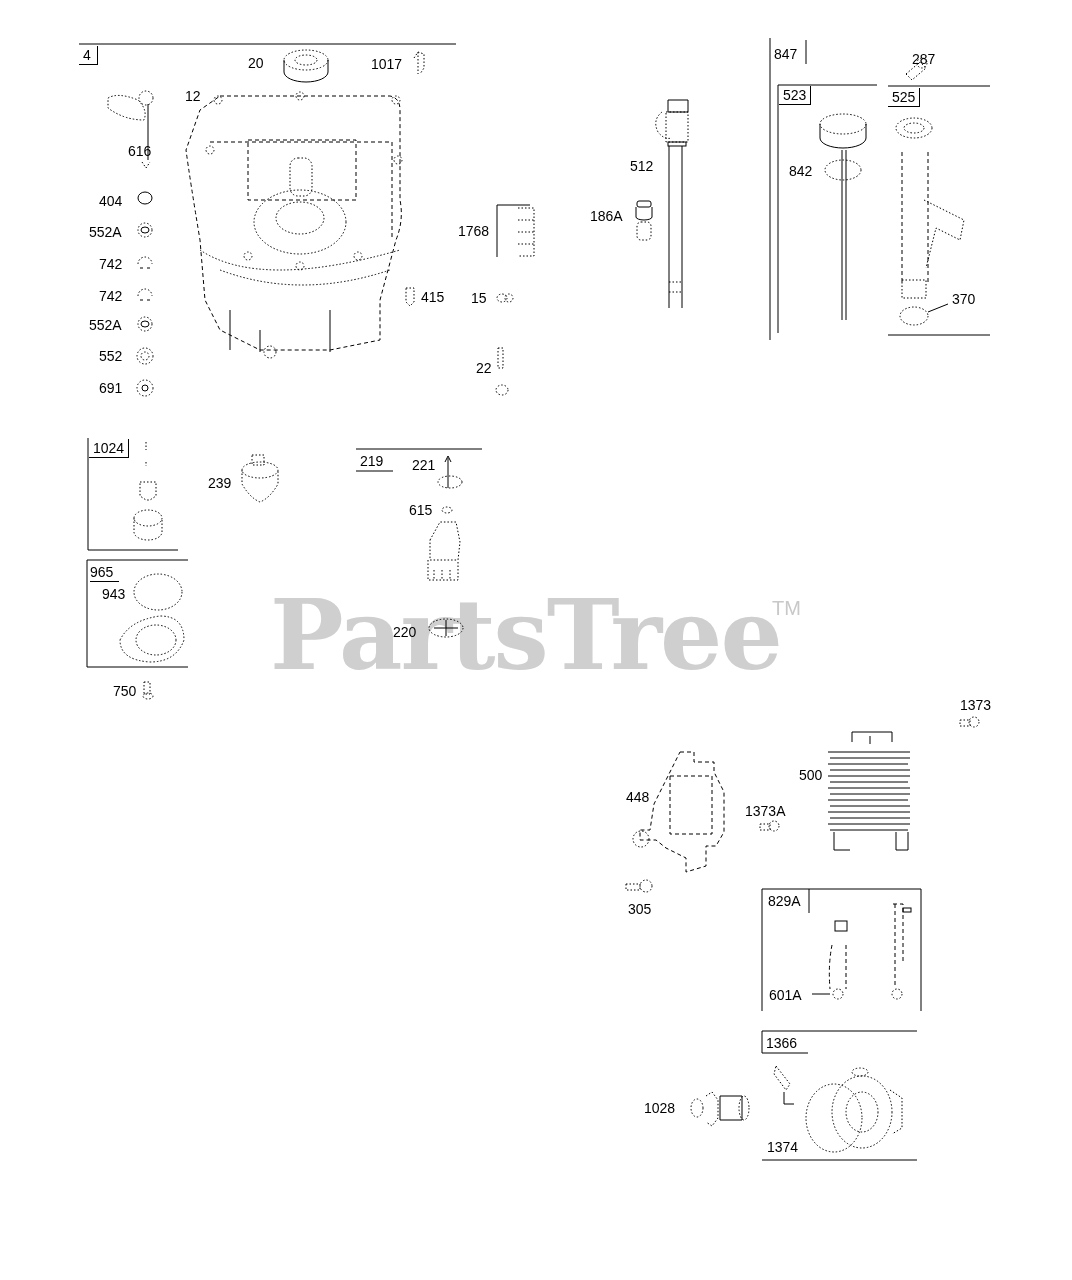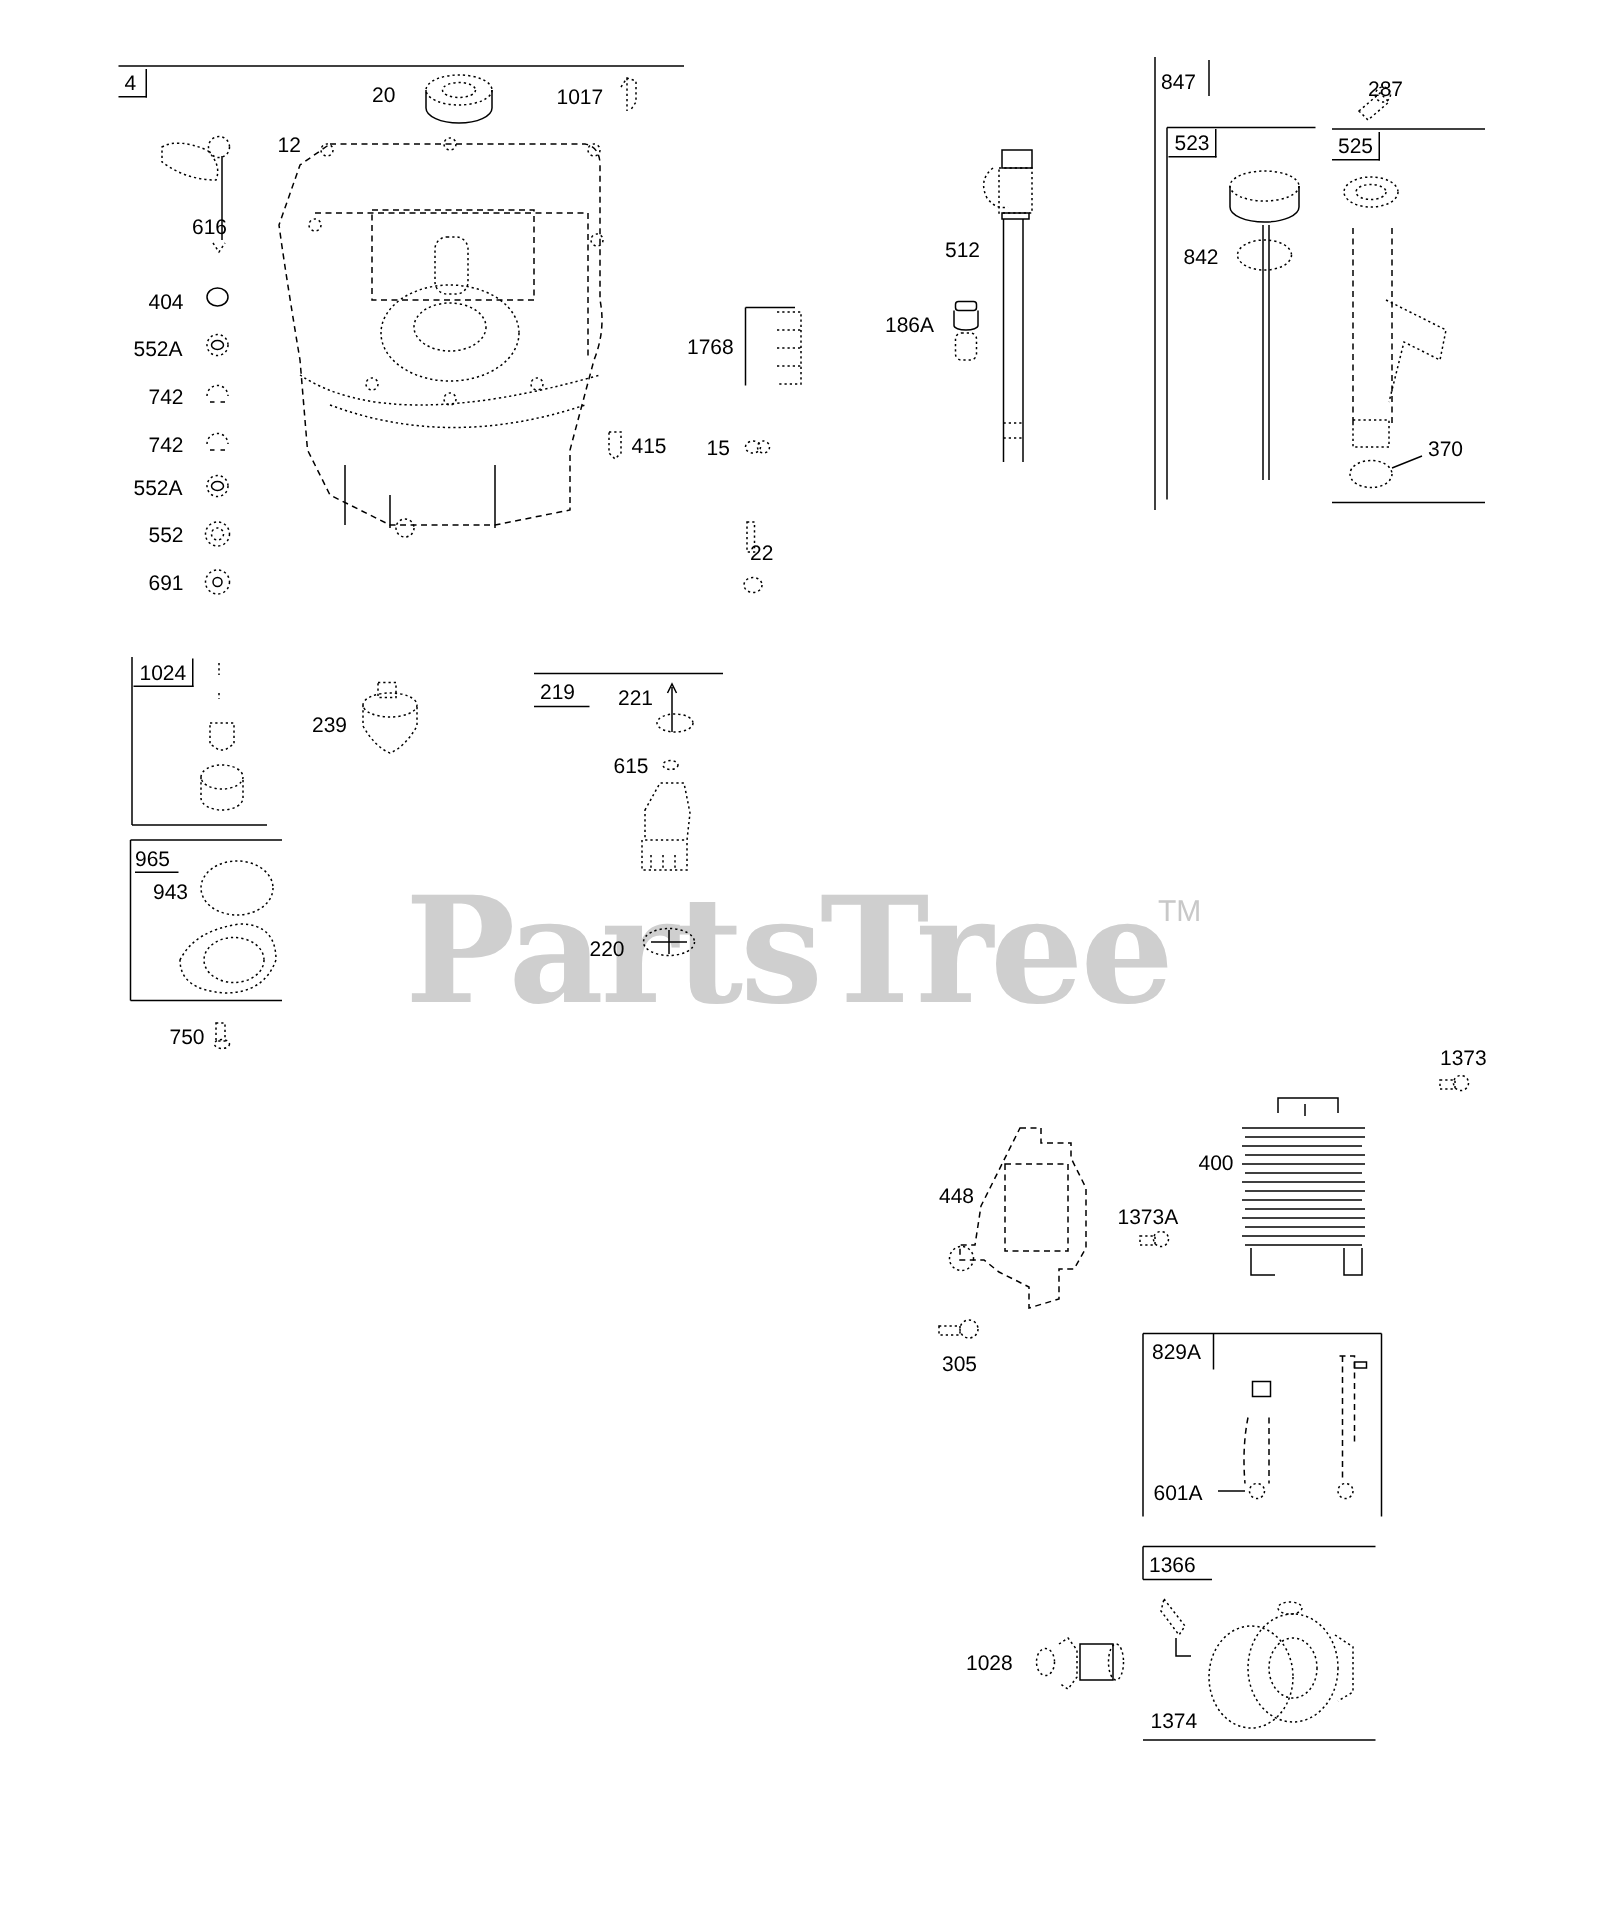--- a/index.html
+++ b/index.html
@@ -304,32 +304,32 @@
 <div class="lbl" style="left:99px;top:194px;">404</div>
 <div class="lbl" style="left:89px;top:225px;">552A</div>
 <div class="lbl" style="left:99px;top:257px;">742</div>
 <div class="lbl" style="left:99px;top:289px;">742</div>
 <div class="lbl" style="left:89px;top:318px;">552A</div>
 <div class="lbl" style="left:99px;top:349px;">552</div>
 <div class="lbl" style="left:99px;top:381px;">691</div>
 <div class="lbl" style="left:458px;top:224px;">1768</div>
 <div class="lbl" style="left:421px;top:290px;">415</div>
 <div class="lbl" style="left:471px;top:291px;">15</div>
-<div class="lbl" style="left:476px;top:361px;margin-left:24px;">22</div>
+<div class="lbl" style="left:476px;top:361px;">22</div>
 <div class="lbl" style="left:630px;top:159px;">512</div>
 <div class="lbl" style="left:590px;top:209px;">186A</div>
 <div class="lbl" style="left:880px;top:52px;margin-left:32px;">287</div>
 <div class="lbl" style="left:789px;top:164px;">842</div>
 <div class="lbl" style="left:952px;top:292px;">370</div>
 <div class="lbl" style="left:208px;top:476px;">239</div>
 <div class="lbl" style="left:412px;top:458px;">221</div>
 <div class="lbl" style="left:409px;top:503px;">615</div>
 <div class="lbl" style="left:393px;top:625px;">220</div>
 <div class="lbl" style="left:102px;top:587px;">943</div>
 <div class="lbl" style="left:113px;top:684px;">750</div>
 <div class="lbl" style="left:960px;top:698px;">1373</div>
-<div class="lbl" style="left:799px;top:768px;">400</div>
+<div class="lbl" style="left:799px;top:768px;">500</div>
 <div class="lbl" style="left:626px;top:790px;">448</div>
 <div class="lbl" style="left:745px;top:804px;">1373A</div>
 <div class="lbl" style="left:628px;top:902px;">305</div>
 <div class="lbl" style="left:769px;top:988px;">601A</div>
 <div class="lbl" style="left:644px;top:1101px;">1028</div>
 <div class="lbl" style="left:767px;top:1140px;">1374</div>
 
 </body></html>

